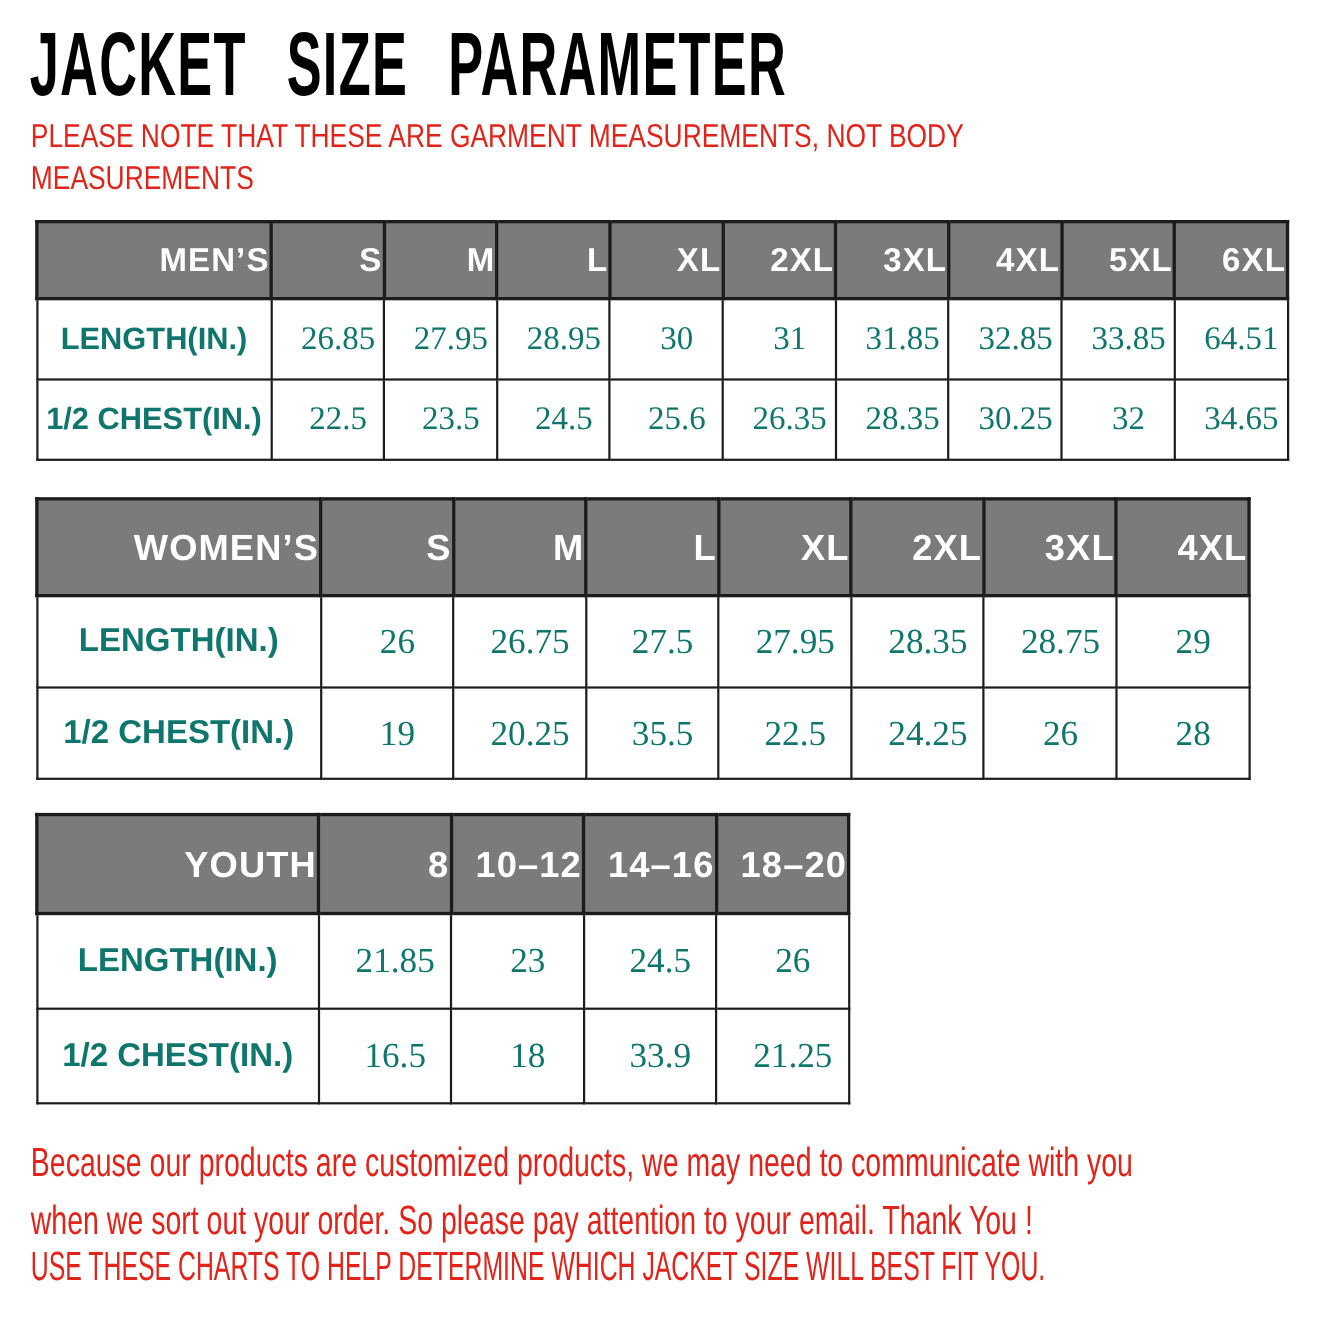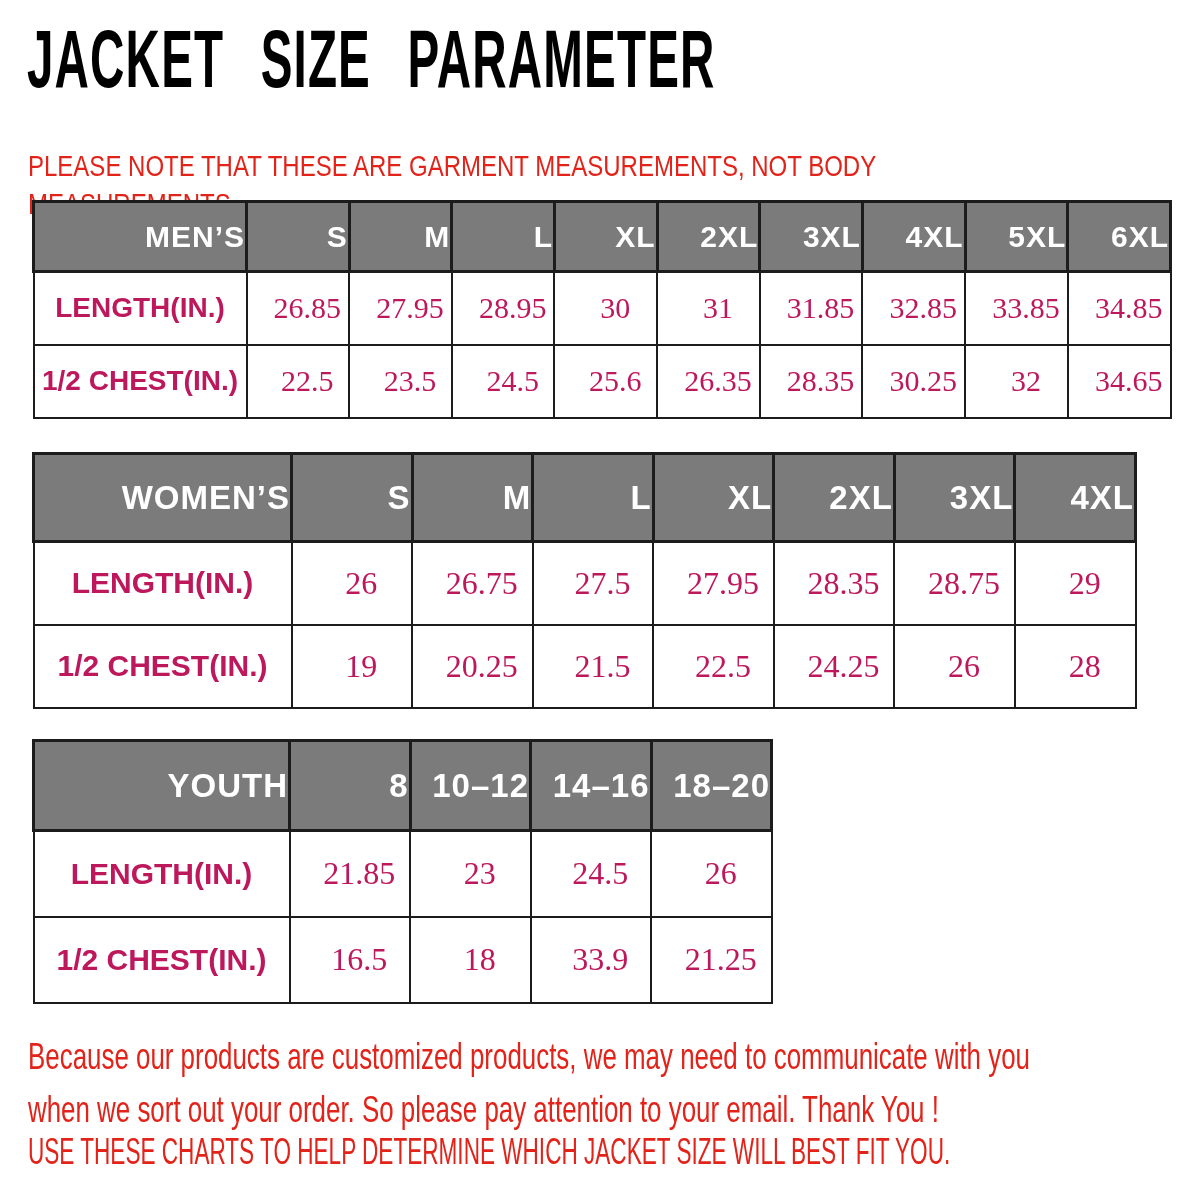--- a/index.html
+++ b/index.html
@@ -11,21 +11,21 @@
   
   .title {
     position: absolute; left: 27px; top: 10px;
     font-size: 82px; font-weight: 700; color: #000;
     letter-spacing: 2px; word-spacing: 38px;
     transform: scaleX(0.58); transform-origin: left top;
     white-space: nowrap;
   }
 
   
-  .note { position: absolute; left: 28px; top: 104px; color: #e2231a; margin-top: 41px; }
+  .note { position: absolute; left: 28px; top: 104px; color: #e2231a; }
   .note .line {
     font-size: 30px; line-height: 38px; font-weight: 400;
     transform: scaleX(0.80); transform-origin: left top;
     white-space: nowrap;
   }
 
   
   table.size-table {
     position: absolute; left: 32px;
     border-collapse: collapse; table-layout: fixed;
@@ -33,21 +33,21 @@
   }
   table.size-table th {
     background: #7b7b7b; color: #ffffff;
     border: 3px solid #1c1c1c;
     font-weight: 700; text-align: right; vertical-align: middle;
     letter-spacing: 1px;
   }
   table.size-table td {
     border: 2px solid #1c1c1c;
     text-align: center; vertical-align: middle;
-    color: #be185d;
+    color: #0f766e;
   }
   td.row-label { font-weight: 700; font-family: "Liberation Sans", sans-serif; }
   td.val { font-family: "Liberation Serif", serif; font-weight: 400; padding-left: 19px; }
 
   
   table.mens  { top: 198px; width: 1140px; }
   .mens col.label-col { width: 213px; }
   .mens tr.head { height: 70px; }
   .mens tr.body { height: 73px; }
   .mens th { font-size: 30px; }
@@ -119,21 +119,21 @@
     <tr class="body">
       <td class="row-label">LENGTH(IN.)</td>
       <td class="val">26.85</td>
       <td class="val">27.95</td>
       <td class="val">28.95</td>
       <td class="val">30</td>
       <td class="val">31</td>
       <td class="val">31.85</td>
       <td class="val">32.85</td>
       <td class="val">33.85</td>
-      <td class="val">34.85</td>
+      <td class="val">64.51</td>
     </tr>
     <tr class="body">
       <td class="row-label">1/2 CHEST(IN.)</td>
       <td class="val">22.5</td>
       <td class="val">23.5</td>
       <td class="val">24.5</td>
       <td class="val">25.6</td>
       <td class="val">26.35</td>
       <td class="val">28.35</td>
       <td class="val">30.25</td>
@@ -166,21 +166,21 @@
       <td class="val">27.5</td>
       <td class="val">27.95</td>
       <td class="val">28.35</td>
       <td class="val">28.75</td>
       <td class="val">29</td>
     </tr>
     <tr class="body">
       <td class="row-label">1/2 CHEST(IN.)</td>
       <td class="val">19</td>
       <td class="val">20.25</td>
-      <td class="val">21.5</td>
+      <td class="val">35.5</td>
       <td class="val">22.5</td>
       <td class="val">24.25</td>
       <td class="val">26</td>
       <td class="val">28</td>
     </tr>
   </tbody>
     </table>
 
   <table class="size-table youth">
     <colgroup>

